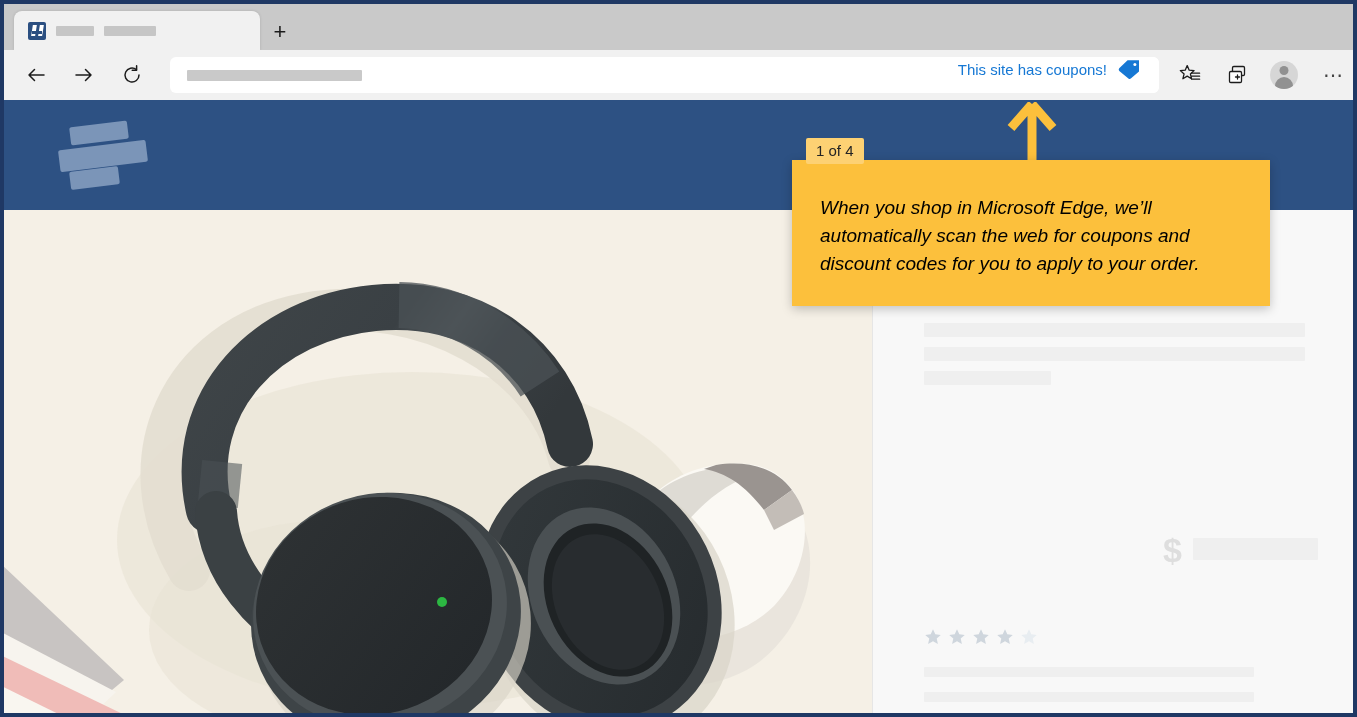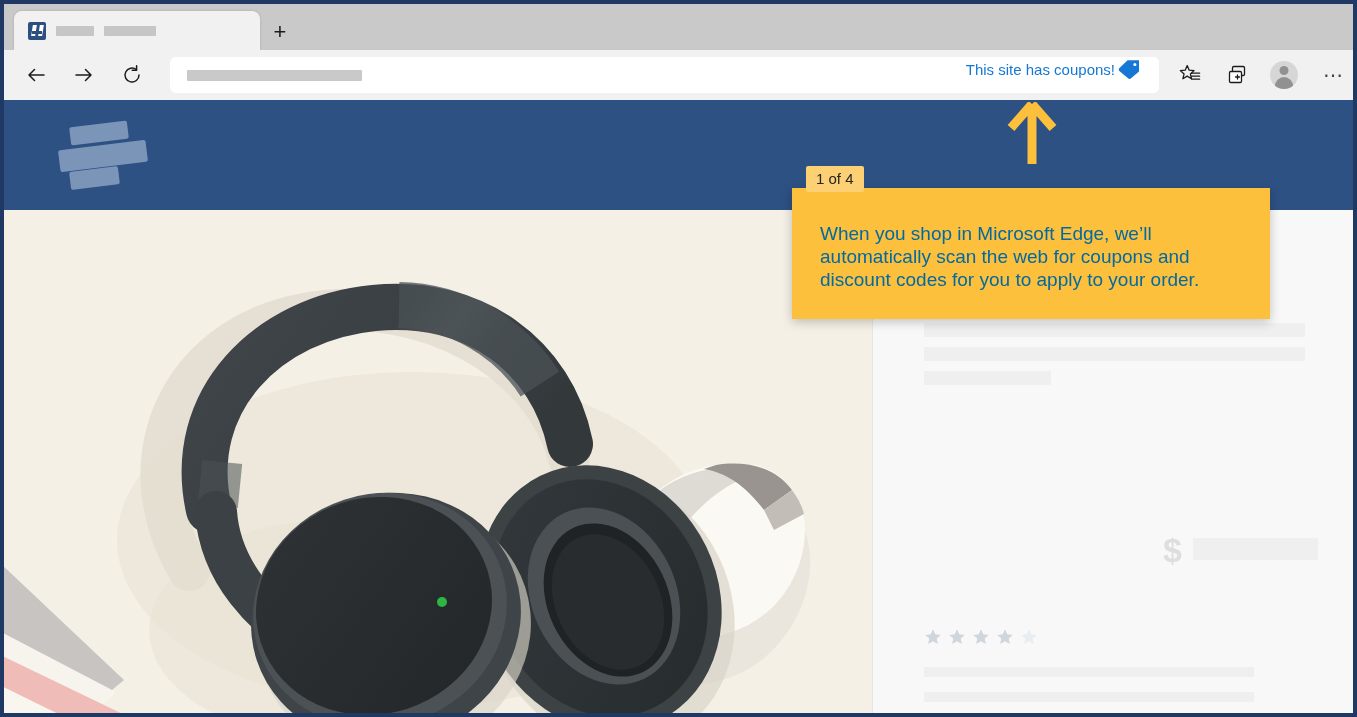--- a/index.html
+++ b/index.html
@@ -127,21 +127,21 @@
     width: 175px; height: 11px;
     background: #c9c9c9;
     border-radius: 1px;
   }
   #coupon-btn {
     position: absolute;
     right: 0; top: 0;
     height: 36px;
     display: flex;
     align-items: center;
-    gap: 2px;
+    gap: 10px;
     padding: 0 18px 12px 16px;
     background: #ffffff;
     border-radius: 6px;
     cursor: pointer;
   }
   #coupon-label {
     color: #1678d4;
     font-size: 15px;
     white-space: nowrap;
   }
@@ -311,37 +311,37 @@
     z-index: 40;
   }
   #coupon-tooltip {
     position: absolute;
     left: 788px; top: 60px;
     width: 478px;
     background: #fcc03c;
     z-index: 41;
     padding: 34px 28px 28px 28px;
     box-shadow: 0 3px 10px rgba(0,0,0,0.22);
-    margin-top: 28px;
   }
   #tooltip-counter {
     position: absolute;
     left: 14px; top: -22px;
     background: #fdd173;
     color: #242424;
     font-size: 15px;
     padding: 4px 10px 5px 10px;
     border-radius: 2px;
     white-space: nowrap;
   }
   #tooltip-body {
-    color: #0369a1;
+    color: #000000;
     font-size: 19px;
-    line-height: 23px;
+    line-height: 28px;
     max-width: 420px;
+    font-style: italic;
   }
   #tooltip-cta {
     margin-top: 26px;
     display: inline-block;
     background: transparent;
     border: 1.5px solid #1a1a1a;
     color: #1a1a1a;
     font-family: "Liberation Sans", sans-serif;
     font-size: 17px;
     padding: 9px 15px 10px 15px;

